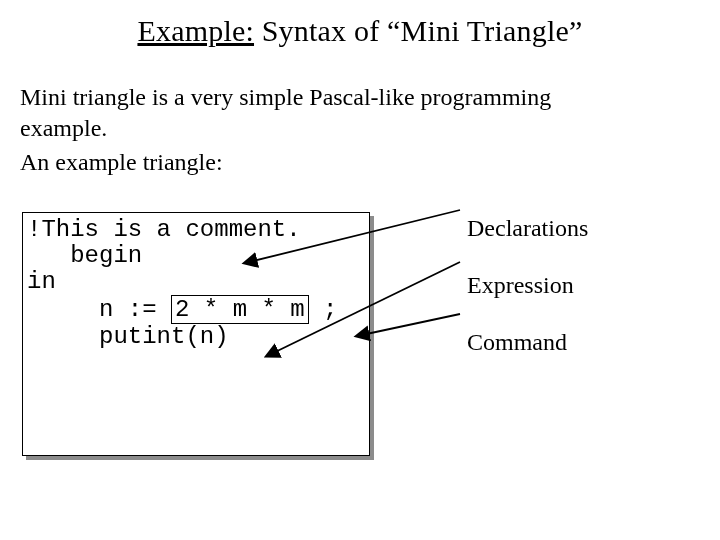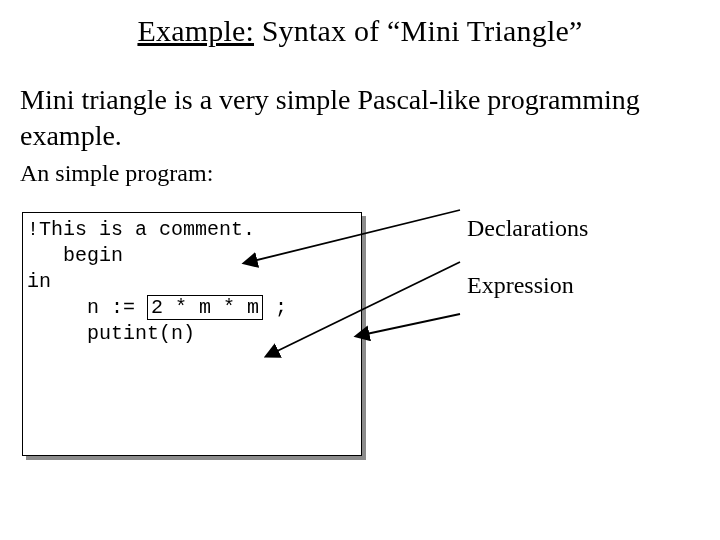--- a/index.html
+++ b/index.html
@@ -14,21 +14,21 @@
     overflow: hidden;
   }
   .title {
     text-align: center;
     font-size: 30px;
     margin-top: 14px;
     letter-spacing: 0.2px;
   }
   .title .u { text-decoration: underline; }
   .intro {
-    font-size: 28px;
+    font-size: 24px;
     margin: 34px 20px 4px 20px;
     line-height: 1.28;
   }
   .intro2 {
     font-size: 24px;
     margin: 6px 20px 0 20px;
   }
   .stage {
     position: absolute;
     left: 22px;
@@ -39,23 +39,23 @@
   .codebox {
     position: absolute;
     left: 0;
     top: 0;
     width: 330px;
     height: 232px;
     border: 1.5px solid #000;
     box-shadow: 4px 4px 0 rgba(0,0,0,0.45);
     background: #fff;
     font-family: "Courier New", Courier, monospace;
-    font-size: 20px;
+    font-size: 24px;
     line-height: 26px;
-    padding: 4px 4px 6px 4px;
+    padding: 4px 12px 6px 4px;
   }
   .mono { white-space: pre; }
   .box-inline {
     border: 1.5px solid #000;
     padding: 1px 3px 0 3px;
     display: inline-block;
     line-height: 1.1;
   }
   .labels {
     position: absolute;
@@ -79,21 +79,21 @@
 <body>
 
 <div class="title">
   <span class="u">Example:</span><span> Syntax of “Mini Triangle”</span>
 </div>
 
 <div class="intro">
   <span>Mini triangle is a very simple Pascal-like programming</span><br>
   <span>example.</span>
 </div>
-<div class="intro2">An simple program:</div>
+<div class="intro2">An example triangle:</div>
 
 <div class="stage">
 
   <div class="codebox">
     <div class="mono">!This is a comment.</div>
     <div class="mono">   begin</div>
     <div class="mono">in</div>
     <div class="mono"><span>     n := </span><span class="box-inline"><span>2 * m * m</span></span><span> ;</span></div>
     <div class="mono">     putint(n)</div>
   </div>
@@ -105,15 +105,16 @@
       </marker>
     </defs>
     <line x1="438" y1="22" x2="223" y2="75" stroke="#000" stroke-width="1.8" marker-end="url(#arrowhead)"></line>
     <line x1="438" y1="74" x2="245" y2="168" stroke="#000" stroke-width="1.8" marker-end="url(#arrowhead)"></line>
     <line x1="438" y1="126" x2="335" y2="148" stroke="#000" stroke-width="1.8" marker-end="url(#arrowhead)"></line>
   </svg>
 
   <div class="labels">
     <div>Declarations</div>
     <div>Expression</div>
+    <div>Command</div>
   </div>
 
 </div>
 
 </body></html>

